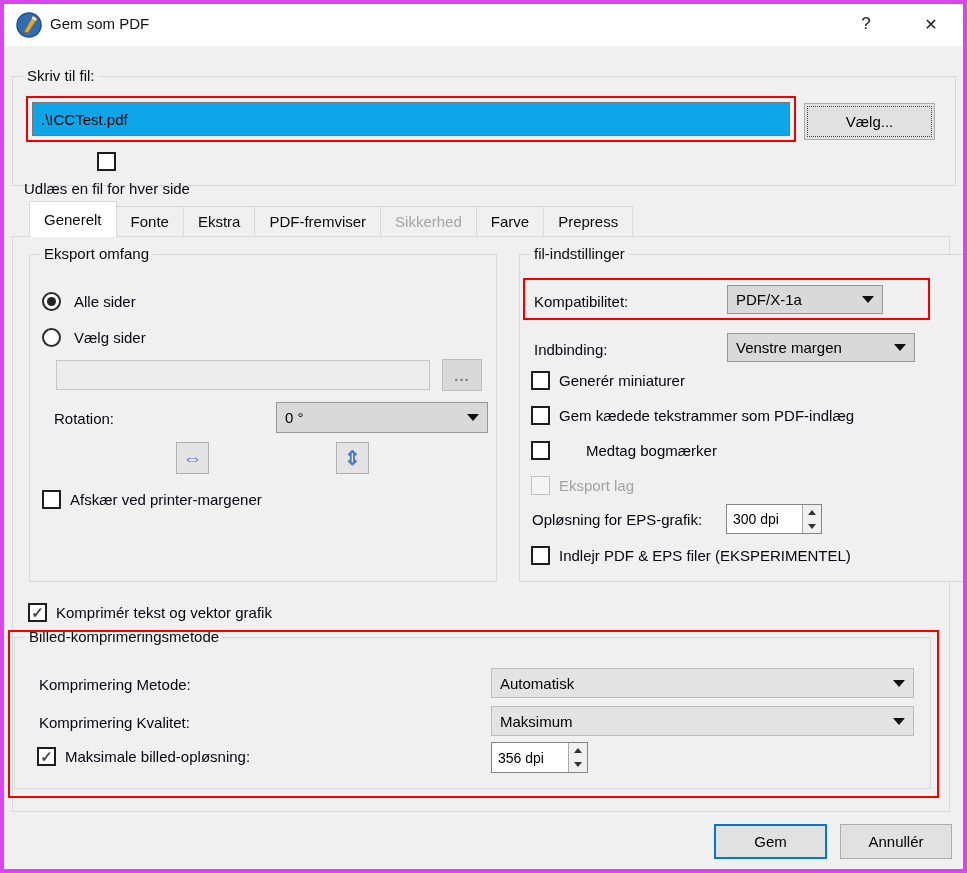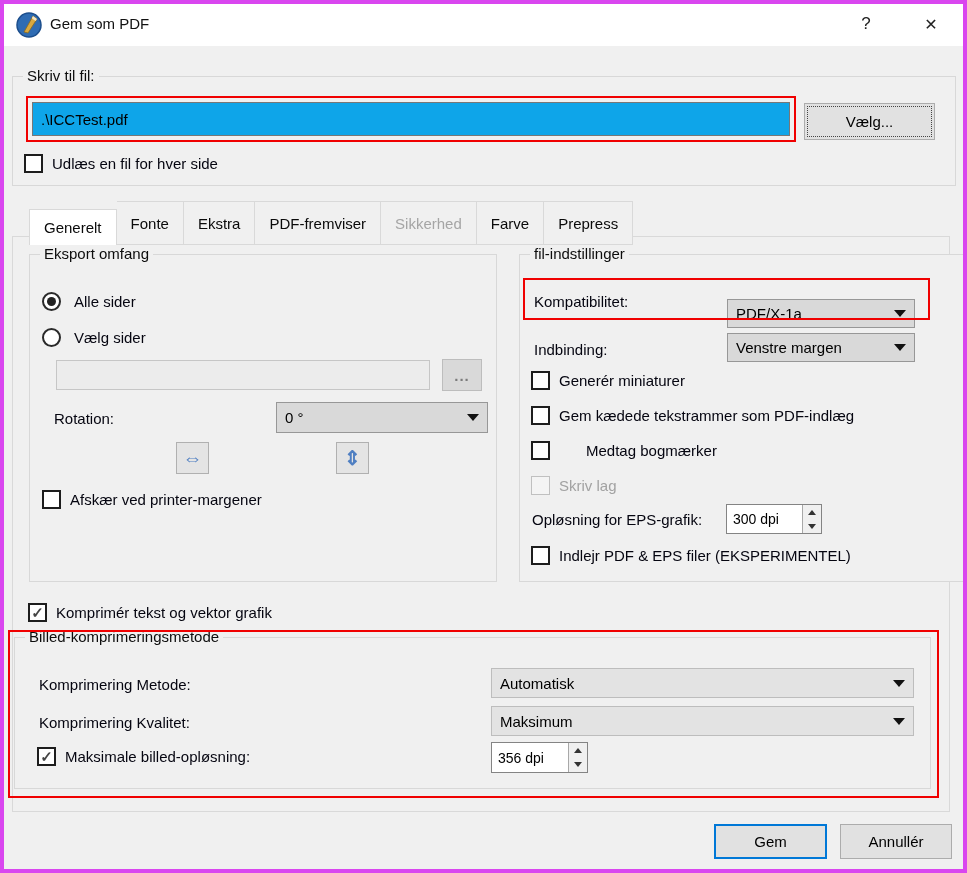--- a/index.html
+++ b/index.html
@@ -45,21 +45,21 @@
   .combo.light{background:#e3e3e3;border:1px solid #bdbdbd;}
 
   .spin{position:absolute;background:#fff;border:1px solid #848484;display:flex;}
   .spin .val{flex:1;display:flex;align-items:center;padding:0 6px;font-size:14px;color:#000;white-space:nowrap;}
   .spin .btns{width:19px;border-left:1px solid #a8a8a8;display:flex;flex-direction:column;background:#f0f0f0;}
   .spin .btns span{flex:1;display:flex;align-items:center;justify-content:center;}
   .tri-up{width:0;height:0;border-left:4px solid transparent;border-right:4px solid transparent;border-bottom:5px solid #333;}
   .tri-dn{width:0;height:0;border-left:4px solid transparent;border-right:4px solid transparent;border-top:5px solid #333;}
 
   .tabs{position:absolute;left:25px;top:197px;display:flex;align-items:flex-end;z-index:5;}
-  .tab{height:44px;background:#f0f0f0;border:1px solid #d9d9d9;border-left:none;display:flex;align-items:center;justify-content:center;font-size:15px;color:#0a0a0a;padding:0 14px;}
+  .tab{height:31px;background:#f0f0f0;border:1px solid #d9d9d9;border-left:none;display:flex;align-items:center;justify-content:center;font-size:15px;color:#0a0a0a;padding:0 14px;}
   .tab:first-child{border-left:1px solid #d9d9d9;}
   .tab.active{height:36px;background:#ffffff;border:1px solid #d9d9d9;border-bottom:none;position:relative;z-index:6;}
   .tab.disabled{color:#a5a5a5;}
   .pane{position:absolute;left:8px;top:232px;width:938px;height:576px;border:1px solid #d9d9d9;background:#f0f0f0;}
 
   .flip-btn{position:absolute;width:33px;height:32px;background:#e4e4e4;border:1px solid #b0b0b0;display:flex;align-items:center;justify-content:center;}
   .flip-glyph{font-size:20px;color:#4f7fc2;font-weight:bold;line-height:1;}
 </style>
 </head>
 <body>
@@ -83,21 +83,21 @@
   </div>
 
   <div class="gb" style="left:8px;top:72px;width:944px;height:110px;">
     <span class="gb-title">Skriv til fil:</span>
   </div>
   <div class="ann" style="left:22px;top:92px;width:770px;height:46px;"></div>
   <input class="textfield" style="left: 28px; top: 98px; width: 758px; height: 34px;" value=".\ICCTest.pdf">
   <button class="btn focused" style="left:800px;top:99px;width:131px;height:37px;">
       <span>Vælg...</span>
     </button>
-  <div class="cb-row" style="left:20px;top:148px;">
+  <div class="cb-row" style="left:20px;top:148px;flex-direction:column;">
     <span class="cb-box"></span>
     <span class="cb-label">Udlæs en fil for hver side</span>
   </div>
 
   <div class="tabs">
     <div class="tab active">
         <span>Generelt</span>
       </div>
     <div class="tab">
         <span>Fonte</span>
@@ -149,21 +149,21 @@
   <div class="cb-row" style="left:38px;top:484px;">
     <span class="cb-box"></span>
     <span class="cb-label">Afskær ved printer-margener</span>
   </div>
 
   <div class="gb" style="left:515px;top:250px;width:508px;height:328px;">
     <span class="gb-title">fil-indstillinger</span>
   </div>
   <div class="ann" style="left:519px;top:274px;width:407px;height:42px;"></div>
   <span class="lbl" style="left:530px;top:289px;">Kompatibilitet:</span>
-  <div class="combo" style="left:723px;top:295px;width:188px;height:29px;gap:24px;">
+  <div class="combo" style="left:723px;top:281px;width:156px;height:29px;gap:24px;">
     <span class="val">PDF/X-1a</span>
     <span class="arr"></span>
   </div>
   <span class="lbl" style="left:530px;top:337px;">Indbinding:</span>
   <div class="combo" style="left:723px;top:329px;width:188px;height:29px;">
     <span class="val">Venstre margen</span>
     <span class="arr"></span>
   </div>
   <div class="cb-row" style="left:527px;top:365px;">
     <span class="cb-box"></span>
@@ -172,21 +172,21 @@
   <div class="cb-row" style="left:527px;top:400px;">
     <span class="cb-box"></span>
     <span class="cb-label">Gem kædede tekstrammer som PDF-indlæg</span>
   </div>
   <div class="cb-row" style="left:527px;top:435px;gap:36px;">
     <span class="cb-box"></span>
     <span class="cb-label">Medtag bogmærker</span>
   </div>
   <div class="cb-row disabled" style="left:527px;top:470px;">
     <span class="cb-box"></span>
-    <span class="cb-label">Skriv lag</span>
+    <span class="cb-label">Eksport lag</span>
   </div>
   <span class="lbl" style="left:528px;top:507px;">Opløsning for EPS-grafik:</span>
   <div class="spin" style="left:722px;top:500px;width:96px;height:30px;">
     <span class="val">300 dpi</span>
     <span class="btns">
       <span>
           <i class="tri-up"></i>
         </span>
       <span>
           <i class="tri-dn"></i>

